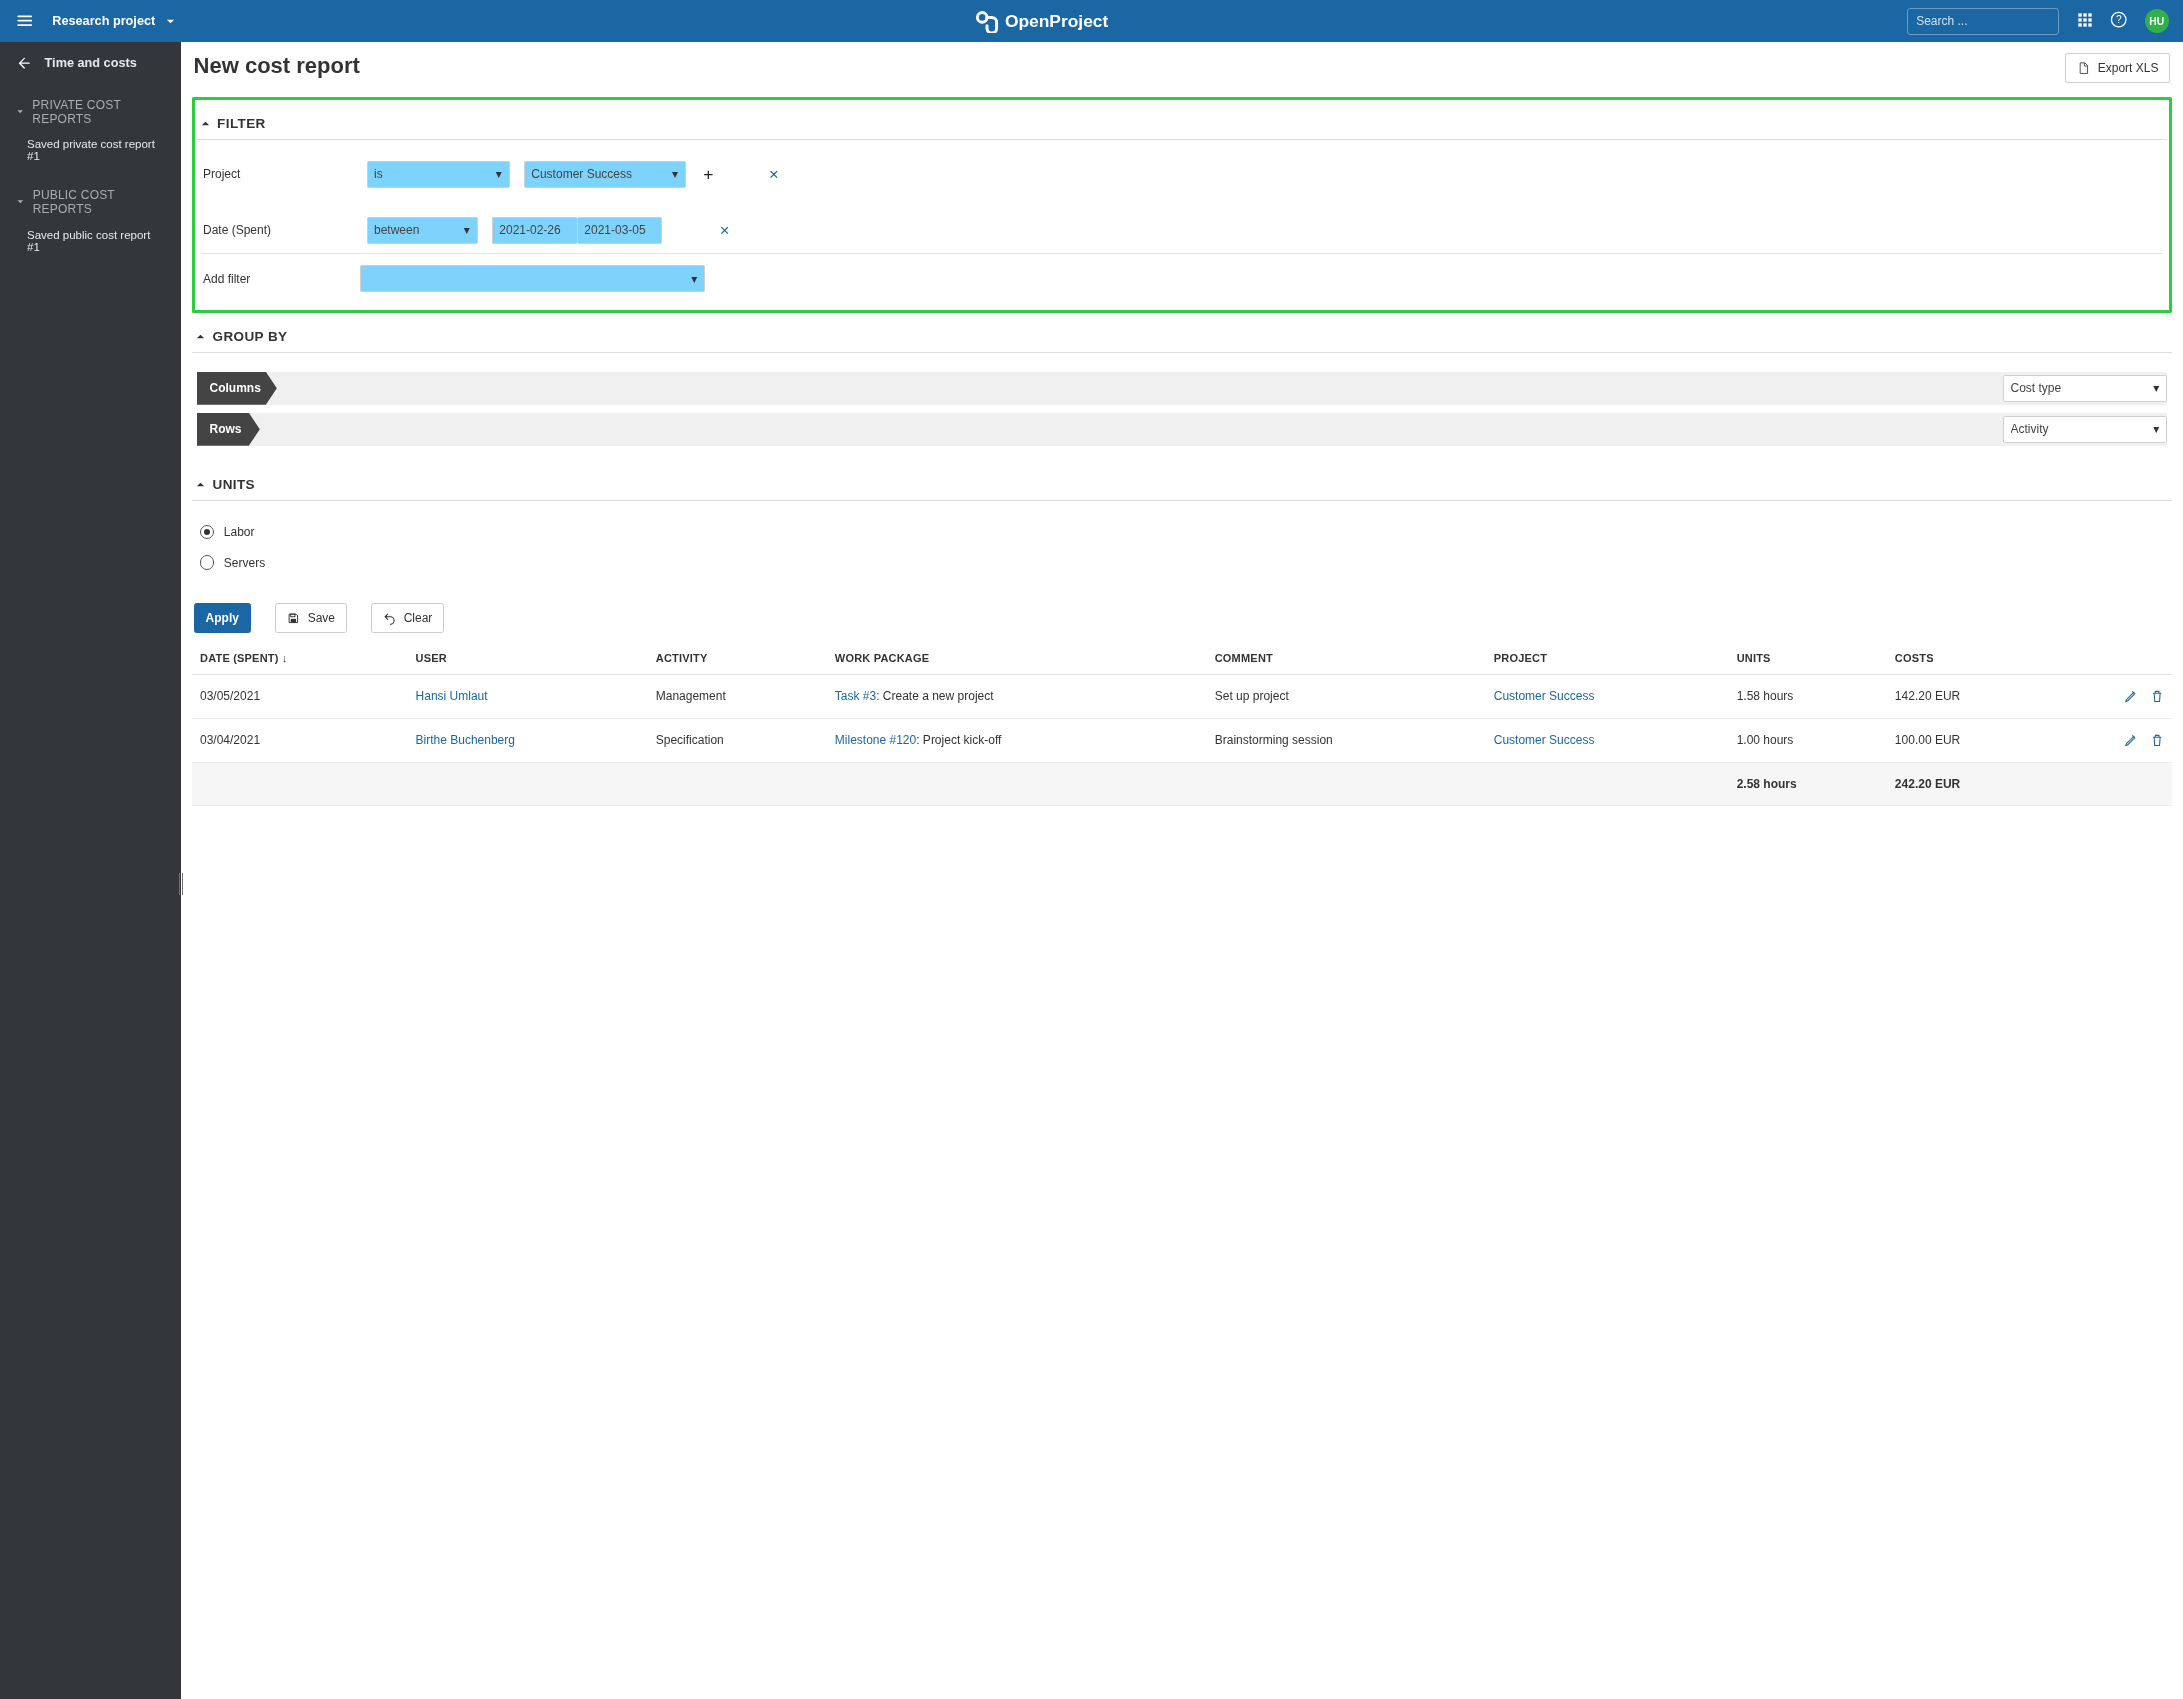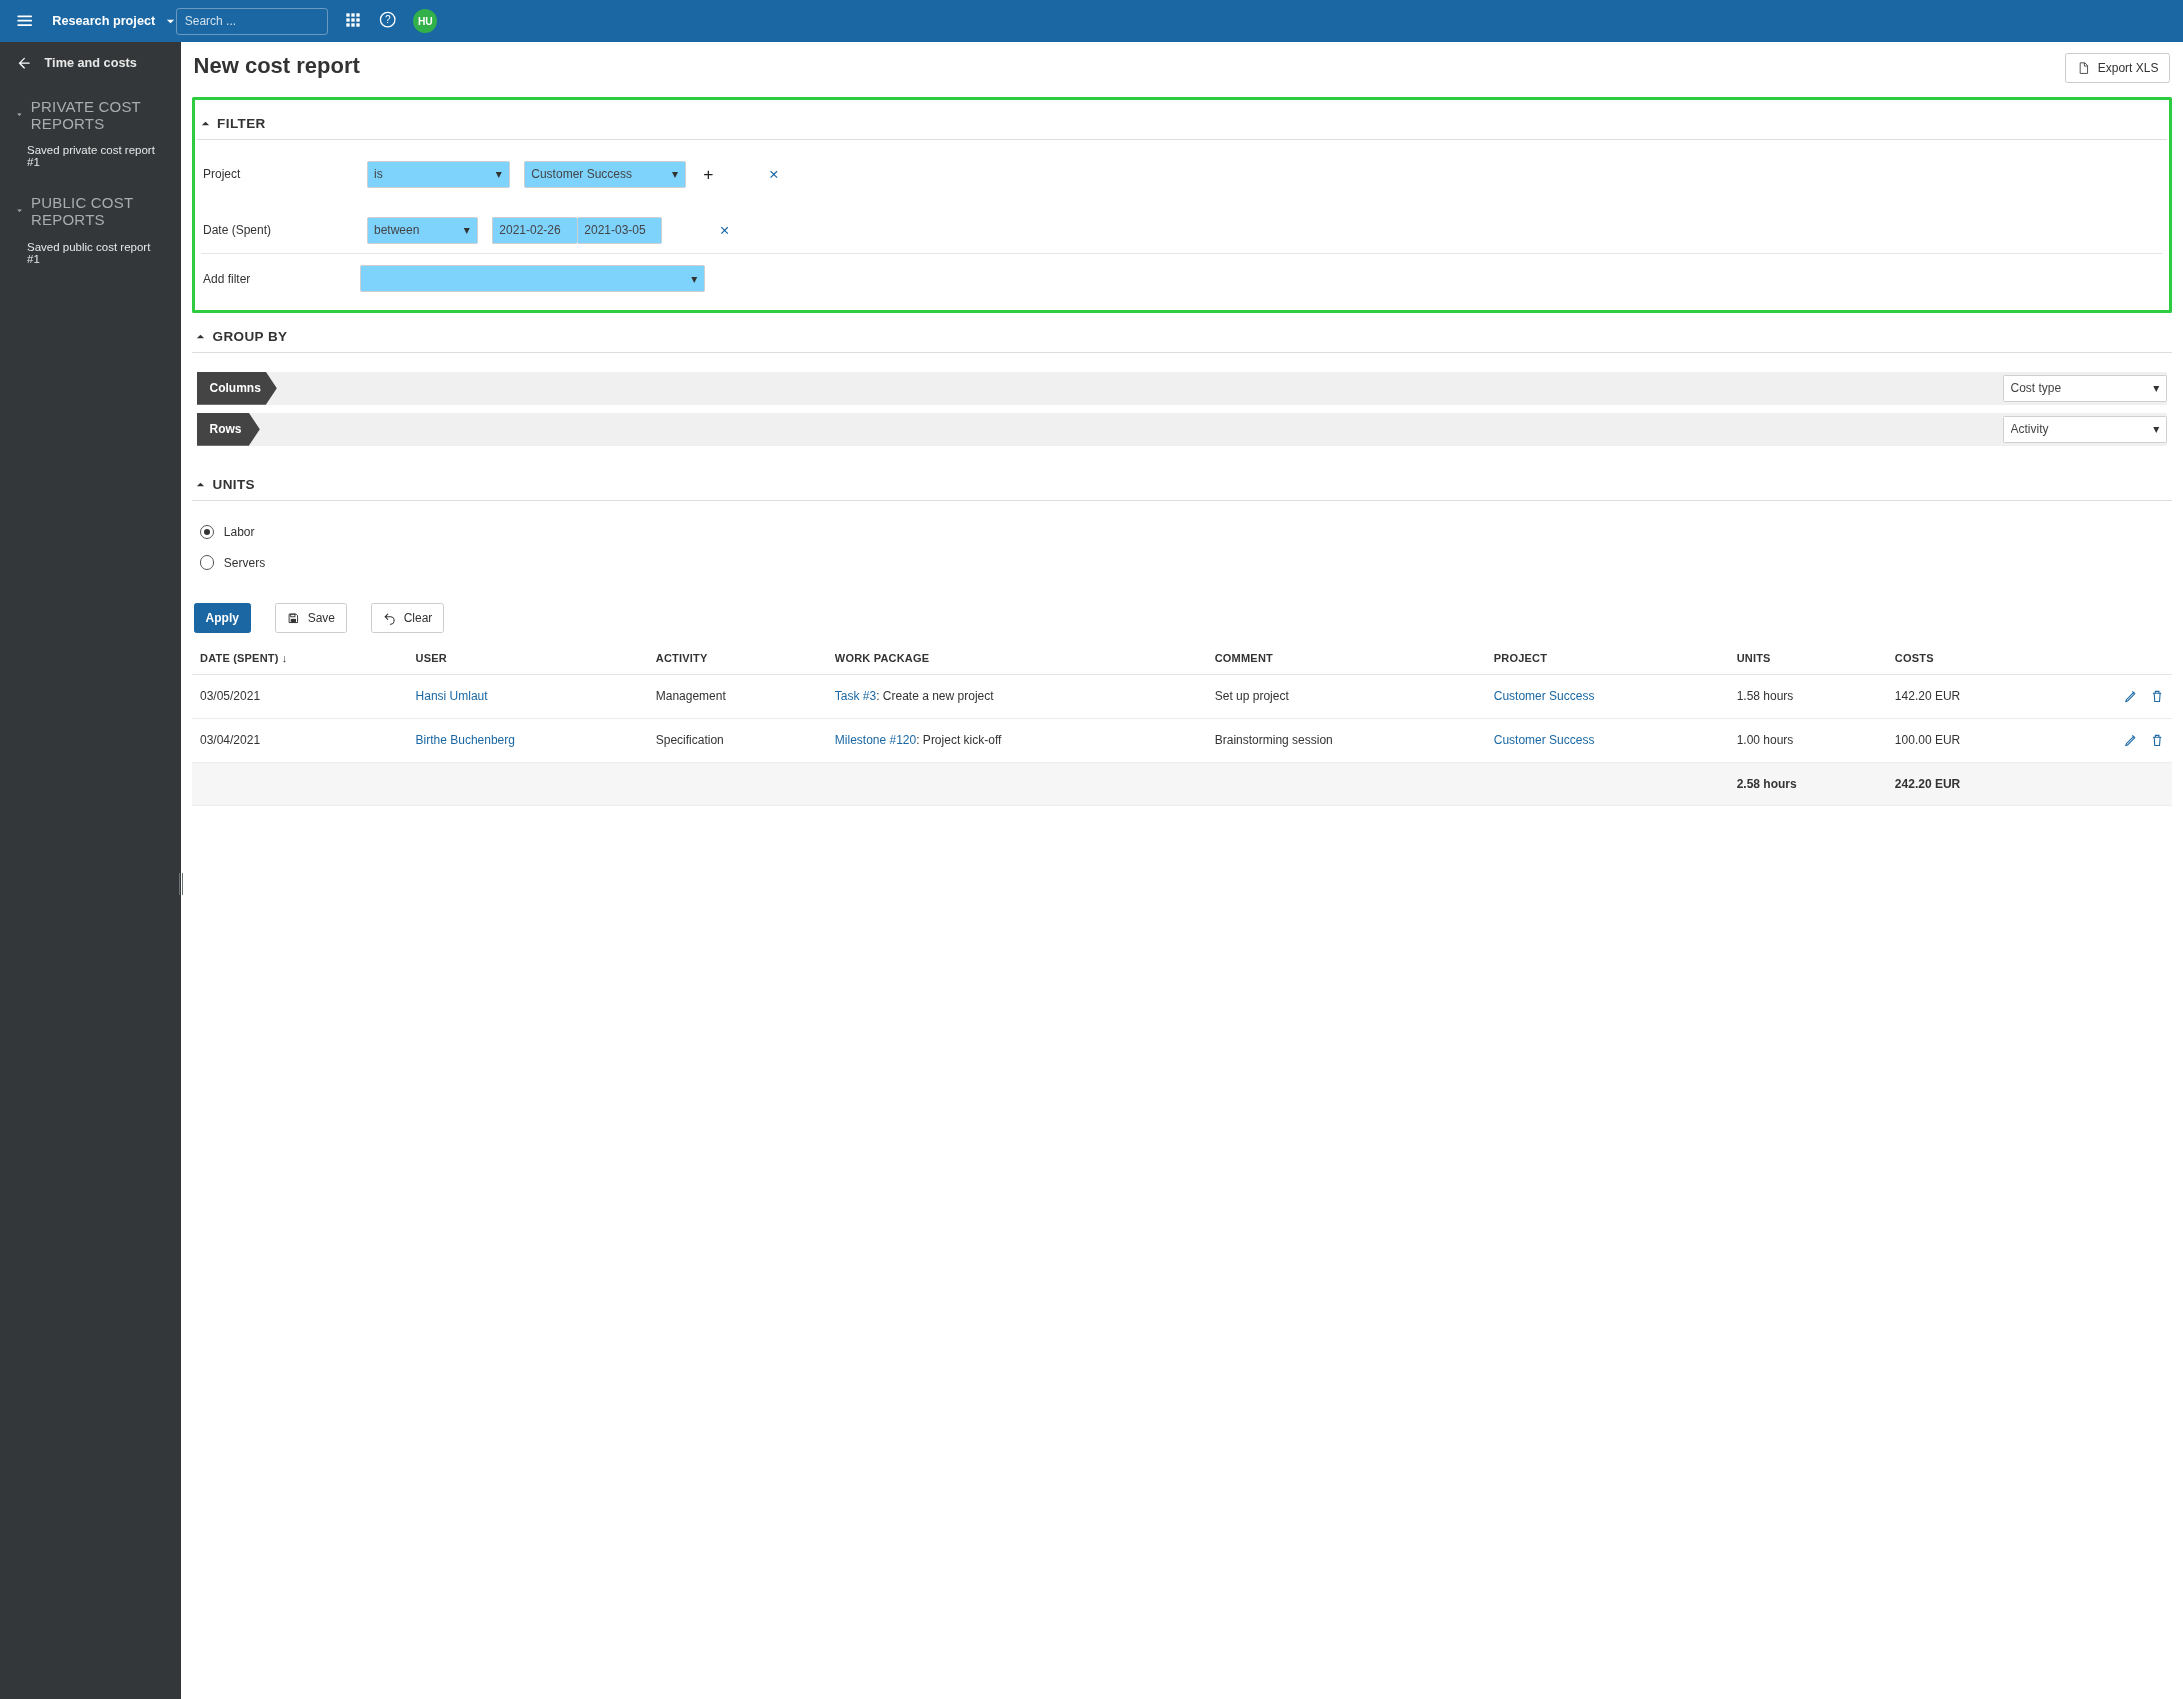--- a/index.html
+++ b/index.html
@@ -17,21 +17,21 @@
     .search-box input::placeholder { color: #d0e0ec; }
     .search-box svg { width: 14.3px; height: 14.3px; }
     .header-right { display: flex; align-items: center; gap: 17.4px; margin-left: 17.4px; }
     .avatar { width: 24px; height: 24px; border-radius: 50%; background: #32b04a; color: #fff; display: flex; align-items: center; justify-content: center; font-size: 10.3px; font-weight: 600; }
 
     
     .main-wrap { display: flex; height: calc(100vh - 42px); }
     .sidebar { width: 181px; background: #333739; color: #e8e8e8; padding-top: 14.3px; position: relative; }
     .side-back { display: flex; align-items: center; gap: 14.3px; padding: 0 16px 16px 16px; font-weight: 600; font-size: 12.7px; cursor: pointer; }
     .side-group { padding: 6.3px 16px; }
-    .side-group-header { display: flex; align-items: center; gap: 8px; color: #a8adb0; font-size: 15px; letter-spacing: 0.2px; padding: 4.8px 0; cursor: pointer; }
+    .side-group-header { display: flex; align-items: center; gap: 8px; color: #a8adb0; font-size: 12px; letter-spacing: 0.2px; padding: 4.8px 0; cursor: pointer; }
     .side-item { padding: 8px 0 8px 11px; font-size: 11.5px; cursor: pointer; }
     .resizer { position: absolute; right: -4.8px; top: 50%; width: 9.5px; height: 27px; background: transparent; display: flex; align-items: center; justify-content: center; }
     .resizer div { width: 3.2px; height: 22px; border-left: 0.8px solid #6d7275; border-right: 0.8px solid #6d7275; }
 
     .content { flex: 1; overflow: auto; padding: 0 11px 32px 11px; background: #fff; }
 
     
     .page-head { display: flex; align-items: flex-start; justify-content: space-between; padding: 11px 1.6px 14.3px 1.6px; }
     .page-head h1 { font-size: 22px; font-weight: 700; color: #333; }
     .btn { display: inline-flex; align-items: center; gap: 8px; height: 30px; padding: 0 11px; border: 0.8px solid #ccc; background: #fff; border-radius: 2.4px; color: #333; cursor: pointer; font-size: 12px; }
@@ -98,20 +98,27 @@
   <div class="hamburger">
     <svg viewBox="0 0 24 24" width="17.4" height="17.4">
         <path d="M3 6h18M3 12h18M3 18h18" stroke="#fff" stroke-width="2.4" stroke-linecap="round"></path>
       </svg>
   </div>
   <div class="project-menu">
     <span>Research project</span>
     <svg viewBox="0 0 24 24" width="11" height="11">
         <path d="M4 8l8 8 8-8" fill="#fff"></path>
       </svg>
+  </div>
+  <div class="logo">
+    <svg viewBox="0 0 40 40">
+      <circle cx="12" cy="14" r="8" fill="none" stroke="#fff" stroke-width="5"></circle>
+      <path d="M20 14 h8 a8 8 0 0 1 8 8 v10 a8 8 0 0 1 -16 0 v-4" fill="none" stroke="#fff" stroke-width="5" stroke-linecap="round"></path>
+    </svg>
+    <span>OpenProject</span>
   </div>
   <div class="search-box">
     <input type="text" placeholder="Search ..." style="">
     <svg viewBox="0 0 24 24">
         <circle cx="10" cy="10" r="7" stroke="#fff" stroke-width="2" fill="none"></circle>
         <path d="M15 15l6 6" stroke="#fff" stroke-width="2" stroke-linecap="round"></path>
       </svg>
   </div>
   <div class="header-right">
     <div>

